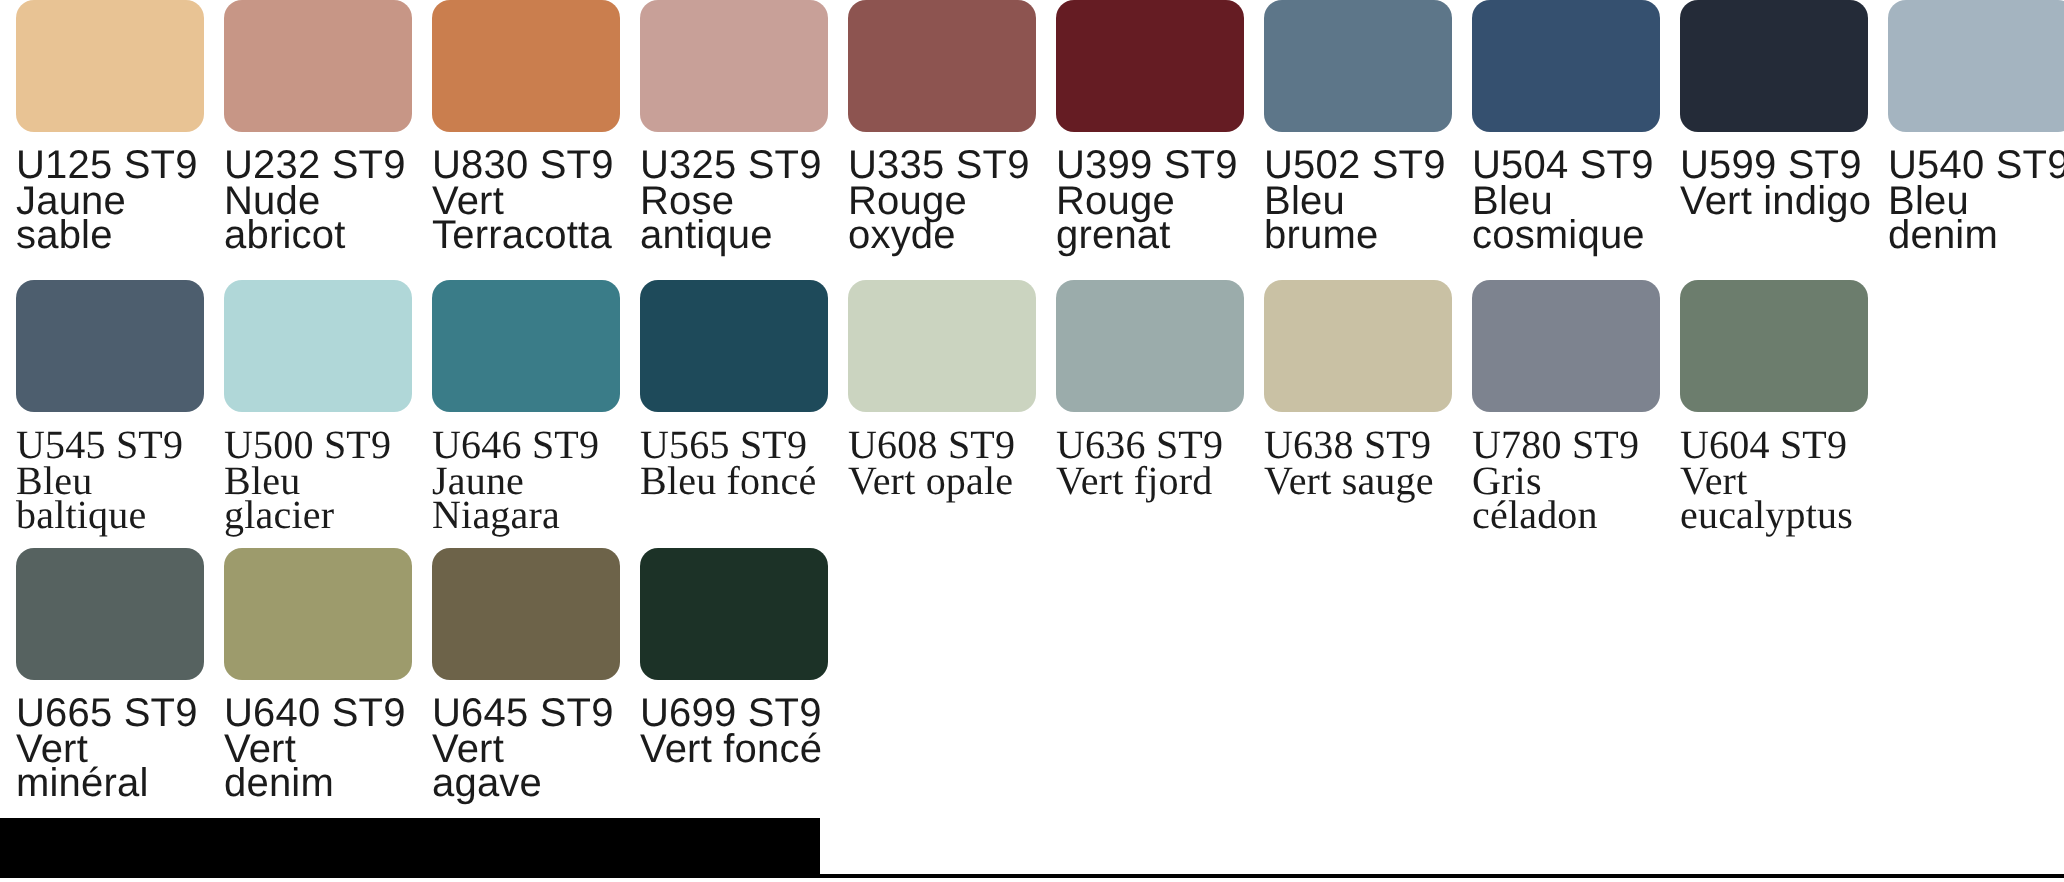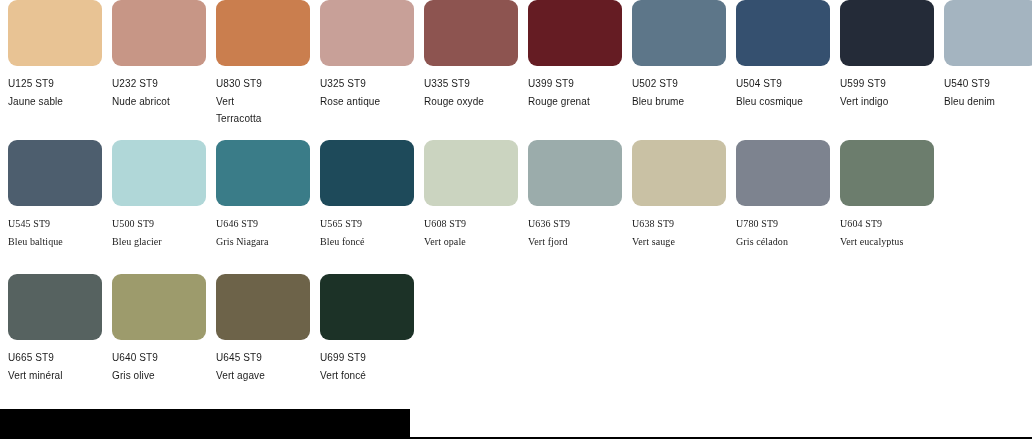--- a/index.html
+++ b/index.html
@@ -43,21 +43,21 @@
 
   .swatch-chip {
     width: 94px;
     height: 66px;
     border-radius: 9px;
     background: #cccccc;
   }
 
   .swatch-caption {
     margin-top: 9px;
-    font-size: 10px;
+    font-size: 20px;
     line-height: 17.5px;
     color: #1b1b1b;
     letter-spacing: 0.1px;
     white-space: pre-line;
     font-weight: 400;
   }
   .swatch-code {
     display: block;
   }
   .swatch-title {
@@ -134,21 +134,21 @@
       <div class="swatch-cell">
         <div class="swatch-chip" style="background: rgb(77, 94, 110);"></div>
         <div class="swatch-caption"><span class="swatch-code">U545 ST9</span><span class="swatch-title">Bleu baltique</span></div>
       </div>
       <div class="swatch-cell">
         <div class="swatch-chip" style="background: rgb(176, 215, 216);"></div>
         <div class="swatch-caption"><span class="swatch-code">U500 ST9</span><span class="swatch-title">Bleu glacier</span></div>
       </div>
       <div class="swatch-cell">
         <div class="swatch-chip" style="background: rgb(58, 124, 136);"></div>
-        <div class="swatch-caption"><span class="swatch-code">U646 ST9</span><span class="swatch-title">Gris Niagara</span></div>
+        <div class="swatch-caption"><span class="swatch-code">U646 ST9</span><span class="swatch-title">Jaune Niagara</span></div>
       </div>
       <div class="swatch-cell">
         <div class="swatch-chip" style="background: rgb(30, 74, 90);"></div>
         <div class="swatch-caption"><span class="swatch-code">U565 ST9</span><span class="swatch-title">Bleu foncé</span></div>
       </div>
       <div class="swatch-cell">
         <div class="swatch-chip" style="background: rgb(203, 212, 192);"></div>
         <div class="swatch-caption"><span class="swatch-code">U608 ST9</span><span class="swatch-title">Vert opale</span></div>
       </div>
       <div class="swatch-cell">
@@ -168,21 +168,21 @@
         <div class="swatch-caption"><span class="swatch-code">U604 ST9</span><span class="swatch-title">Vert eucalyptus</span></div>
       </div>
     </div>
   <div class="swatch-row" id="swatch-row-3">
       <div class="swatch-cell">
         <div class="swatch-chip" style="background: rgb(86, 98, 96);"></div>
         <div class="swatch-caption"><span class="swatch-code">U665 ST9</span><span class="swatch-title">Vert minéral</span></div>
       </div>
       <div class="swatch-cell">
         <div class="swatch-chip" style="background: rgb(157, 155, 108);"></div>
-        <div class="swatch-caption"><span class="swatch-code">U640 ST9</span><span class="swatch-title">Gris olive</span></div>
+        <div class="swatch-caption"><span class="swatch-code">U640 ST9</span><span class="swatch-title">Vert denim</span></div>
       </div>
       <div class="swatch-cell">
         <div class="swatch-chip" style="background: rgb(109, 99, 73);"></div>
         <div class="swatch-caption"><span class="swatch-code">U645 ST9</span><span class="swatch-title">Vert agave</span></div>
       </div>
       <div class="swatch-cell">
         <div class="swatch-chip" style="background: rgb(28, 50, 39);"></div>
         <div class="swatch-caption"><span class="swatch-code">U699 ST9</span><span class="swatch-title">Vert foncé</span></div>
       </div>
     </div>

